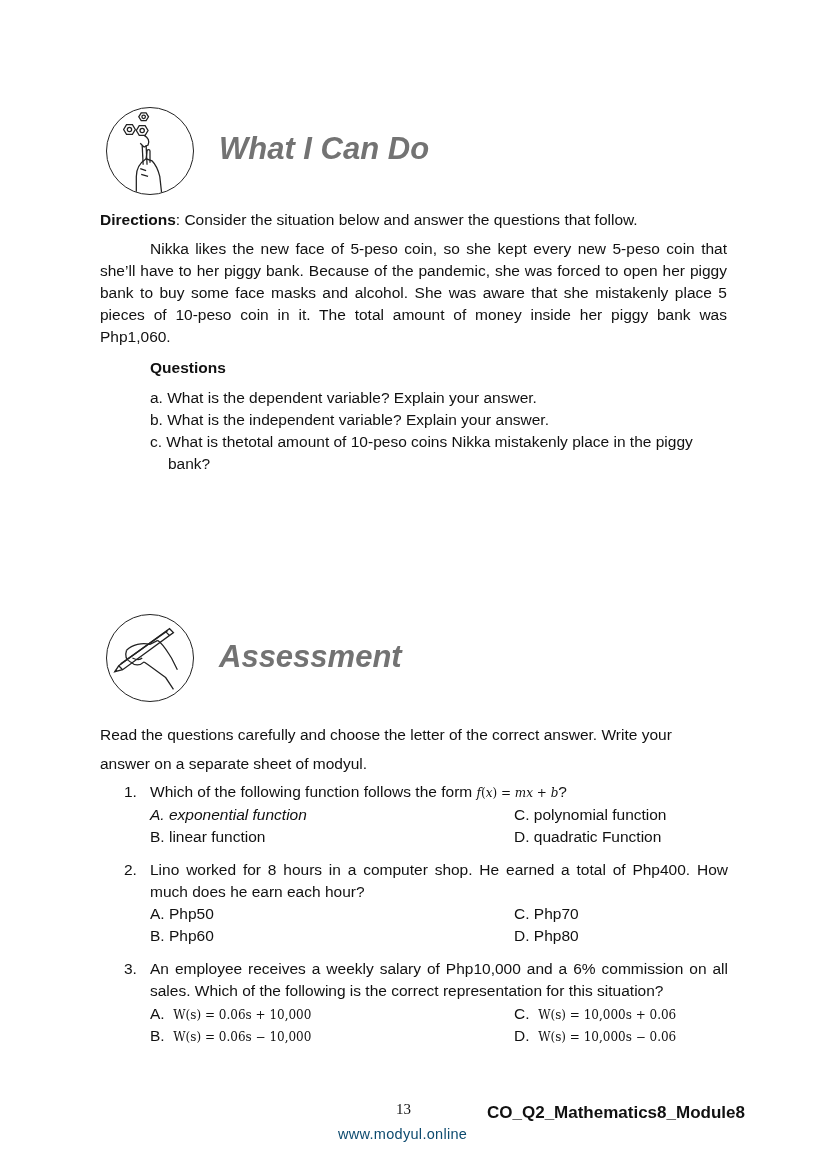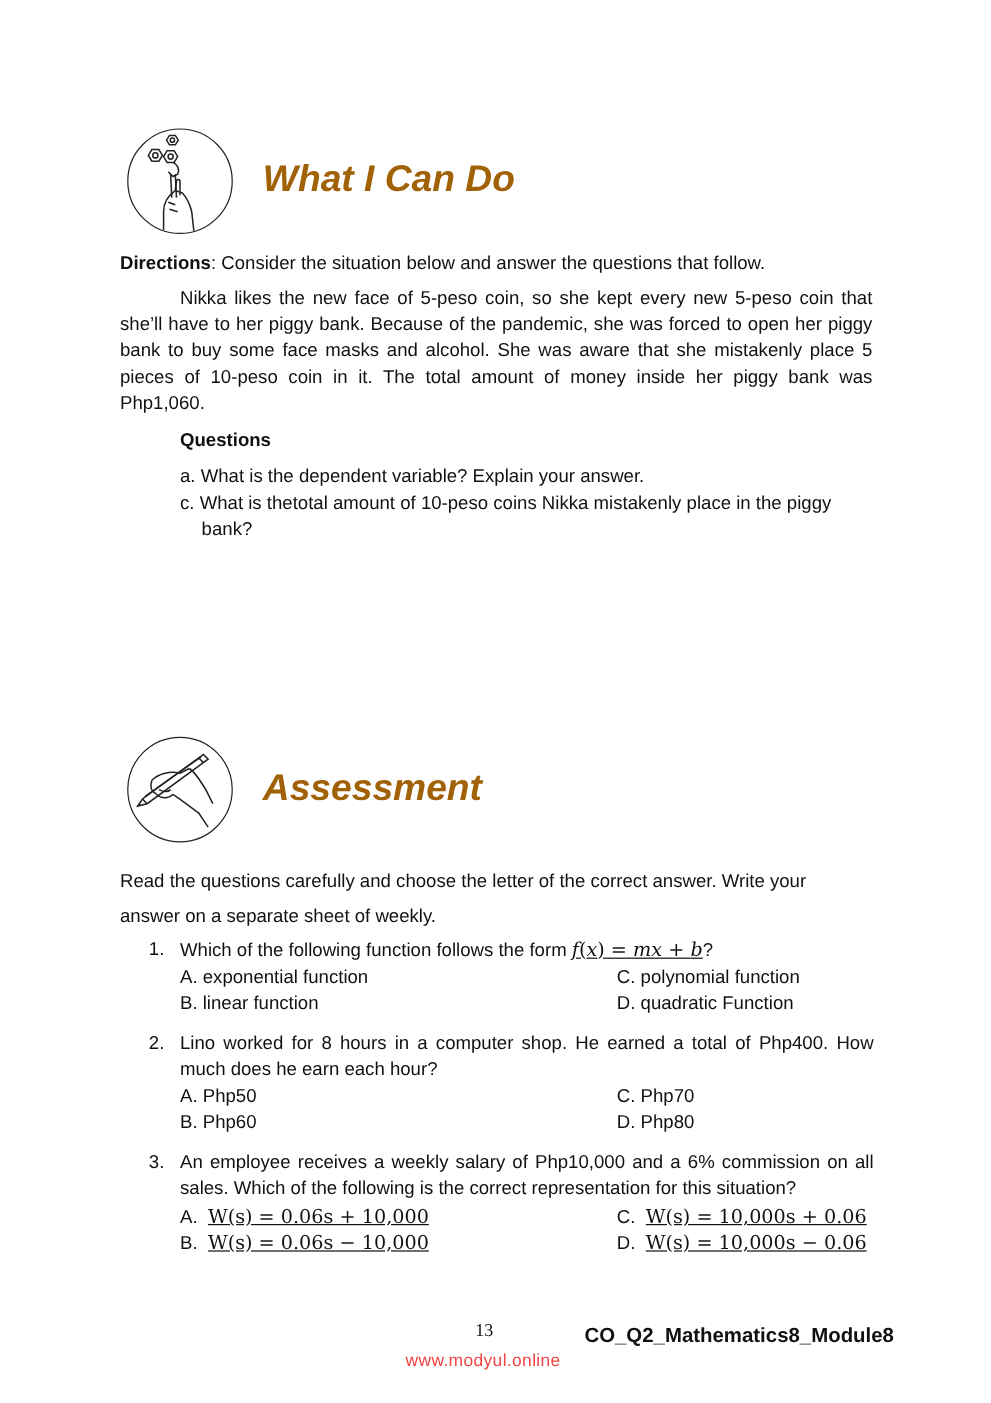--- a/index.html
+++ b/index.html
@@ -1,35 +1,35 @@
 <!DOCTYPE html>
 <html><head>
 <meta charset="utf-8">
 <style>
   html, body { margin: 0; padding: 0; background: #ffffff; }
   body { width: 826px; height: 1169px; position: relative; overflow: hidden;
          font-family: "Liberation Sans", sans-serif; color: #111; font-size: 15.5px; }
   .abs { position: absolute; }
   .icon-circle { width: 88px; height: 88px; border: 1.6px solid #222; border-radius: 50%; box-sizing: border-box; background: #fff; overflow: hidden; }
   .icon-circle svg { width: 100%; height: 100%; display: block; }
-  .section-title { font-weight: bold; font-style: italic; font-size: 31px; color: #a16207; }
+  .section-title { font-weight: bold; font-style: italic; font-size: 31px; color: #737373; }
   .para { text-align: justify; line-height: 22px; }
   .bold { font-weight: bold; }
   .qlist { line-height: 22px; }
   .qlist .item { padding-left: 18px; text-indent: -18px; }
   .mc-item { position: absolute; left: 124px; width: 604px; line-height: 22px; }
   .mc-num { position: absolute; left: 0; top: 0; }
   .mc-stem { margin-left: 26px; text-align: justify; }
   .choices { position: relative; height: 44px; margin-left: 26px; }
   .choice { position: absolute; line-height: 22px; }
-  .math { font-family: "DejaVu Serif", serif; font-size: 16px; text-decoration: underline; }
+  .math { font-family: "DejaVu Serif", serif; font-size: 12px; }
   .math i { font-style: italic; }
   .footer-page { font-family: "Liberation Serif", serif; font-size: 15px; }
   .footer-code { font-weight: bold; font-size: 17px; }
-  .watermark { color: #ef4444; font-size: 14.5px; letter-spacing: 0.3px; }
+  .watermark { color: #0c4a6e; font-size: 14.5px; letter-spacing: 0.3px; }
 </style>
 </head>
 <body>
 
 <div class="abs icon-circle" style="left:106px; top:107px;">
   <svg viewBox="0 0 88 88" fill="none" stroke="#222" stroke-width="1.3">
     <polygon points="35,5 40,5 42.5,9 40,13 35,13 32.5,9" fill="#fff"></polygon>
     <circle cx="37.5" cy="9" r="1.8"></circle>
     <polygon points="20,17 26,17 29,22 26,27 20,27 17,22" fill="#fff"></polygon>
     <circle cx="23" cy="22" r="2.2"></circle>
@@ -49,20 +49,21 @@
 <div class="abs" style="left:100px; top:209px; width:640px; line-height:22px;">
   <span class="bold">Directions</span><span>: Consider the situation below and answer the questions that follow.</span>
 </div>
 
 <div class="abs para" style="left:100px; top:238px; width:627px; text-indent:50px;">Nikka likes the new face of 5-peso coin, so she kept every new 5-peso coin that she’ll have to her piggy bank. Because of the pandemic, she was forced to open her piggy bank to buy some face masks and alcohol. She was aware that she mistakenly place 5 pieces of 10-peso coin in it. The total amount of money inside her piggy bank was Php1,060.</div>
 
 <div class="abs bold" style="left:150px; top:357px; line-height:22px;">Questions</div>
 
 <div class="abs qlist" style="left:150px; top:387px; width:580px;">
   <div class="item">a. What is the dependent variable? Explain your answer.</div>
+  <div class="item">b. What is the independent variable? Explain your answer.</div>
   <div class="item">c. What is thetotal amount of 10-peso coins Nikka mistakenly place in the piggy bank?</div>
 </div>
 
 <div class="abs icon-circle" style="left:106px; top:614px;">
   <svg viewBox="0 0 88 88" fill="none" stroke="#222" stroke-width="1.3">
     <path d="M8,58 L12,52 L64,14 L68,18 L16,56 Z" fill="#fff"></path>
     <path d="M12,52 L16,56"></path>
     <path d="M60,17 L64,21"></path>
     <path d="M8,58 L10,56"></path>
     <path d="M14,50 L62,16"></path>
@@ -70,29 +71,29 @@
     <path d="M20,36 C18,42 20,46 24,48"></path>
     <path d="M24,48 C28,52 34,52 38,48"></path>
     <path d="M52,26 C58,30 62,38 66,44 L72,56"></path>
     <path d="M38,48 C44,52 52,58 60,64 L68,76"></path>
     <path d="M26,44 C30,46 34,46 36,44"></path>
   </svg>
 </div>
 <div class="abs section-title" style="left:219px; top:639px;">Assessment</div>
 
 <div class="abs" style="left:100px; top:724px; width:640px; line-height:22px;">Read the questions carefully and choose the letter of the correct answer. Write your</div>
-<div class="abs" style="left:100px; top:753px; width:640px; line-height:22px;">answer on a separate sheet of weekly.</div>
+<div class="abs" style="left:100px; top:753px; width:640px; line-height:22px;">answer on a separate sheet of modyul.</div>
 
 <div class="mc-item" style="top:781px;">
   <span class="mc-num">1.</span>
   <div class="mc-stem">
     <span>Which of the following function follows the form </span><span class="math"><i>f</i>(<i>x</i>) = <i>mx</i> + <i>b</i></span><span>?</span>
   </div>
   <div class="choices">
-    <div class="choice" style="left:0; top:0;">A.  exponential function</div>
+    <div class="choice" style="left:0; top:0;font-style:italic;">A.  exponential function</div>
     <div class="choice" style="left:0; top:22px;">B.  linear function</div>
     <div class="choice" style="left:364px; top:0;">C.  polynomial function</div>
     <div class="choice" style="left:364px; top:22px;">D.  quadratic Function</div>
   </div>
 </div>
 
 <div class="mc-item" style="top:859px;">
   <span class="mc-num">2.</span>
   <div class="mc-stem">Lino worked for 8 hours in a computer shop. He earned a total of Php400. How much does he earn each hour?</div>
   <div class="choices">

